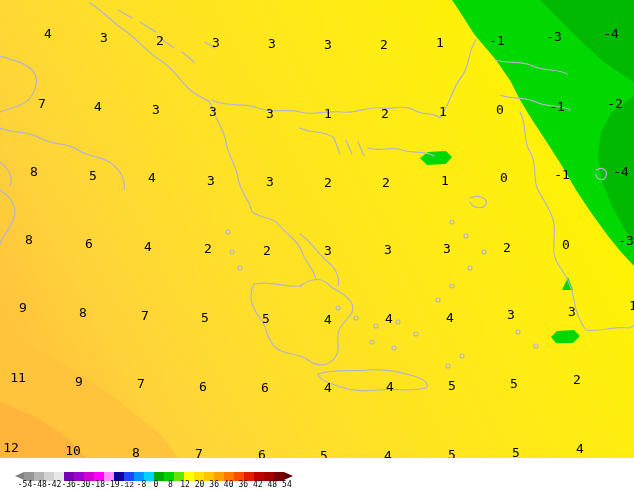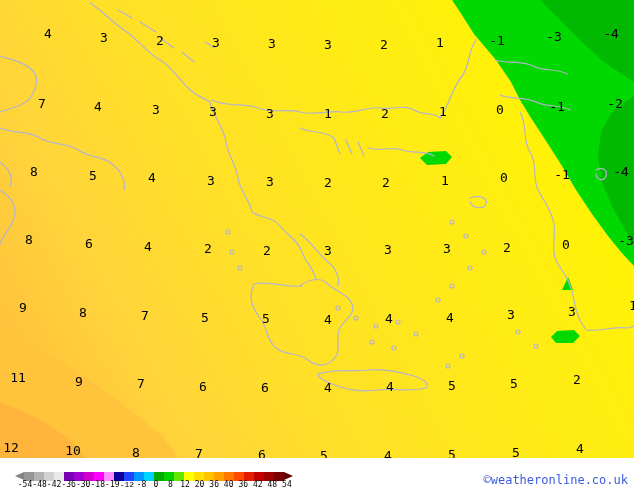--- a/index.html
+++ b/index.html
@@ -168,21 +168,20 @@
       <span class="tval" style="left: 262px; top: 448px;">6</span>
       <span class="tval" style="left: 324px; top: 449px;">5</span>
       <span class="tval" style="left: 388px; top: 449px;">4</span>
       <span class="tval" style="left: 452px; top: 448px;">5</span>
       <span class="tval" style="left: 516px; top: 446px;">5</span>
       <span class="tval" style="left: 580px; top: 442px;">4</span>
     </div>
 </div>
 
 <div id="footer">
-  <a id="copyright" href="#">©weatheronline.co.uk</a>
   <div id="scalebar">
       <div class="arrow-l" style="border-right-color: rgb(130, 130, 130);"></div>
       <div class="seg" style="background: rgb(150, 150, 150);"></div>
       <div class="seg" style="background: rgb(180, 180, 180);"></div>
       <div class="seg" style="background: rgb(210, 210, 210);"></div>
       <div class="seg" style="background: rgb(232, 232, 232);"></div>
       <div class="seg" style="background: rgb(120, 0, 180);"></div>
       <div class="seg" style="background: rgb(160, 0, 210);"></div>
       <div class="seg" style="background: rgb(210, 0, 210);"></div>
       <div class="seg" style="background: rgb(255, 0, 255);"></div>

